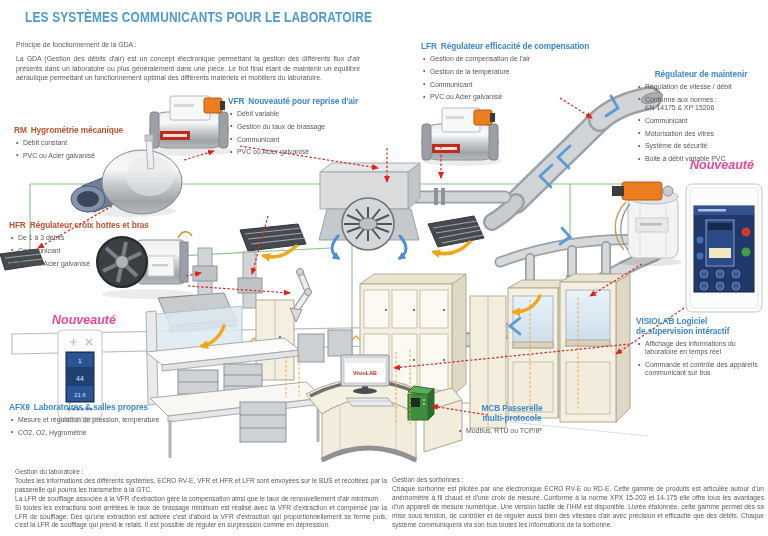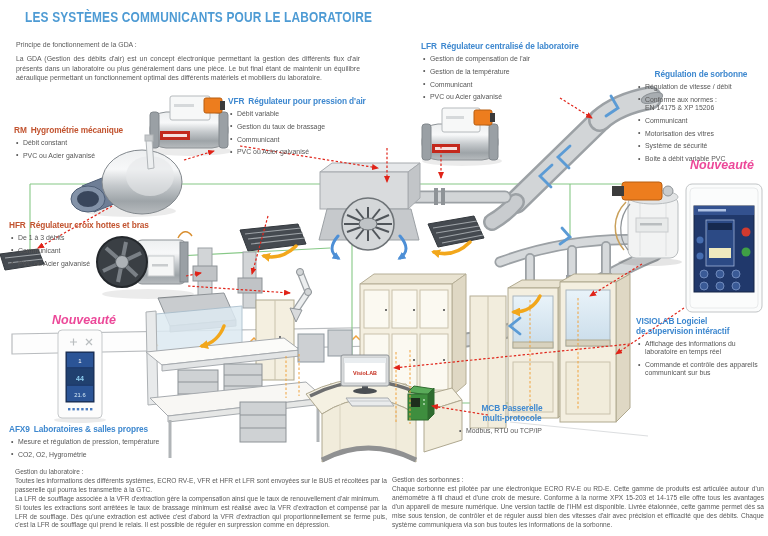--- a/index.html
+++ b/index.html
@@ -410,44 +410,44 @@
     </g>
   </svg>
 
   <div class="abs title" style="left:25px;top:9px;">LES SYSTÈMES COMMUNICANTS POUR LE LABORATOIRE</div>
 
   <div class="abs gray intro-h" style="left:16px;top:41px;">Principe de fonctionnement de la GDA :</div>
   <div class="abs gray intro-b" style="left:16px;top:54px;width:344px;">La GDA (Gestion des débits d'air) est un concept électronique permettant la gestion des différents flux d'air présents dans un laboratoire ou plus généralement dans une pièce. Le but final étant de maintenir un équilibre aéraulique permettant un fonctionnement optimal des différents matériels et mobiliers du laboratoire.</div>
 
   <div class="abs" style="left:228px;top:96px;width:180px;">
     <div class="co-h blue">
-      <span class="code">VFR</span><span>Régulateur pour pression d'air</span>
+      <span class="code">VFR</span><span>Nouveauté pour reprise d'air</span>
     </div>
     <ul class="bullets">
       <li>Débit variable</li>
       <li>Gestion du taux de brassage</li>
       <li>Communicant</li>
       <li>PVC ou Acier galvanisé</li>
     </ul>
   </div>
 
   <div class="abs" style="left:421px;top:41px;width:210px;">
     <div class="co-h blue">
-      <span class="code">LFR</span><span>Régulateur centralisé de laboratoire</span>
+      <span class="code">LFR</span><span>Régulateur efficacité de compensation</span>
     </div>
     <ul class="bullets">
       <li>Gestion de compensation de l'air</li>
       <li>Gestion de la température</li>
       <li>Communicant</li>
       <li>PVC ou Acier galvanisé</li>
     </ul>
   </div>
 
   <div class="abs" style="left:636px;top:69px;width:130px;">
-    <div class="co-h blue center">Régulation de sorbonne</div>
+    <div class="co-h blue center">Régulateur de maintenir</div>
     <ul class="bullets">
       <li>Régulation de vitesse / débit</li>
       <li>Conforme aux normes :
 EN 14175 &amp; XP 15206</li>
       <li>Communicant</li>
       <li>Motorisation des vitres</li>
       <li>Système de sécurité</li>
       <li>Boite à débit variable PVC</li>
     </ul>
   </div>
@@ -468,21 +468,21 @@
       <span class="code">HFR</span><span>Régulateur croix hottes et bras</span>
     </div>
     <ul class="bullets">
       <li>De 1 à 3 débits</li>
       <li>Communicant</li>
       <li>PVC ou Acier galvanisé</li>
     </ul>
   </div>
 
   <div class="abs badge" style="left:52px;top:313px;">Nouveauté</div>
-  <div class="abs" style="left:9px;top:424px;width:220px;">
+  <div class="abs" style="left:9px;top:402px;width:220px;">
     <div class="co-h blue">
       <span class="code">AFX9</span><span>Laboratoires &amp; salles propres</span>
     </div>
     <ul class="bullets">
       <li>Mesure et régulation de pression, température</li>
       <li>CO2, O2, Hygrométrie</li>
     </ul>
   </div>
 
   <div class="abs" style="left:450px;top:403px;width:124px;">

